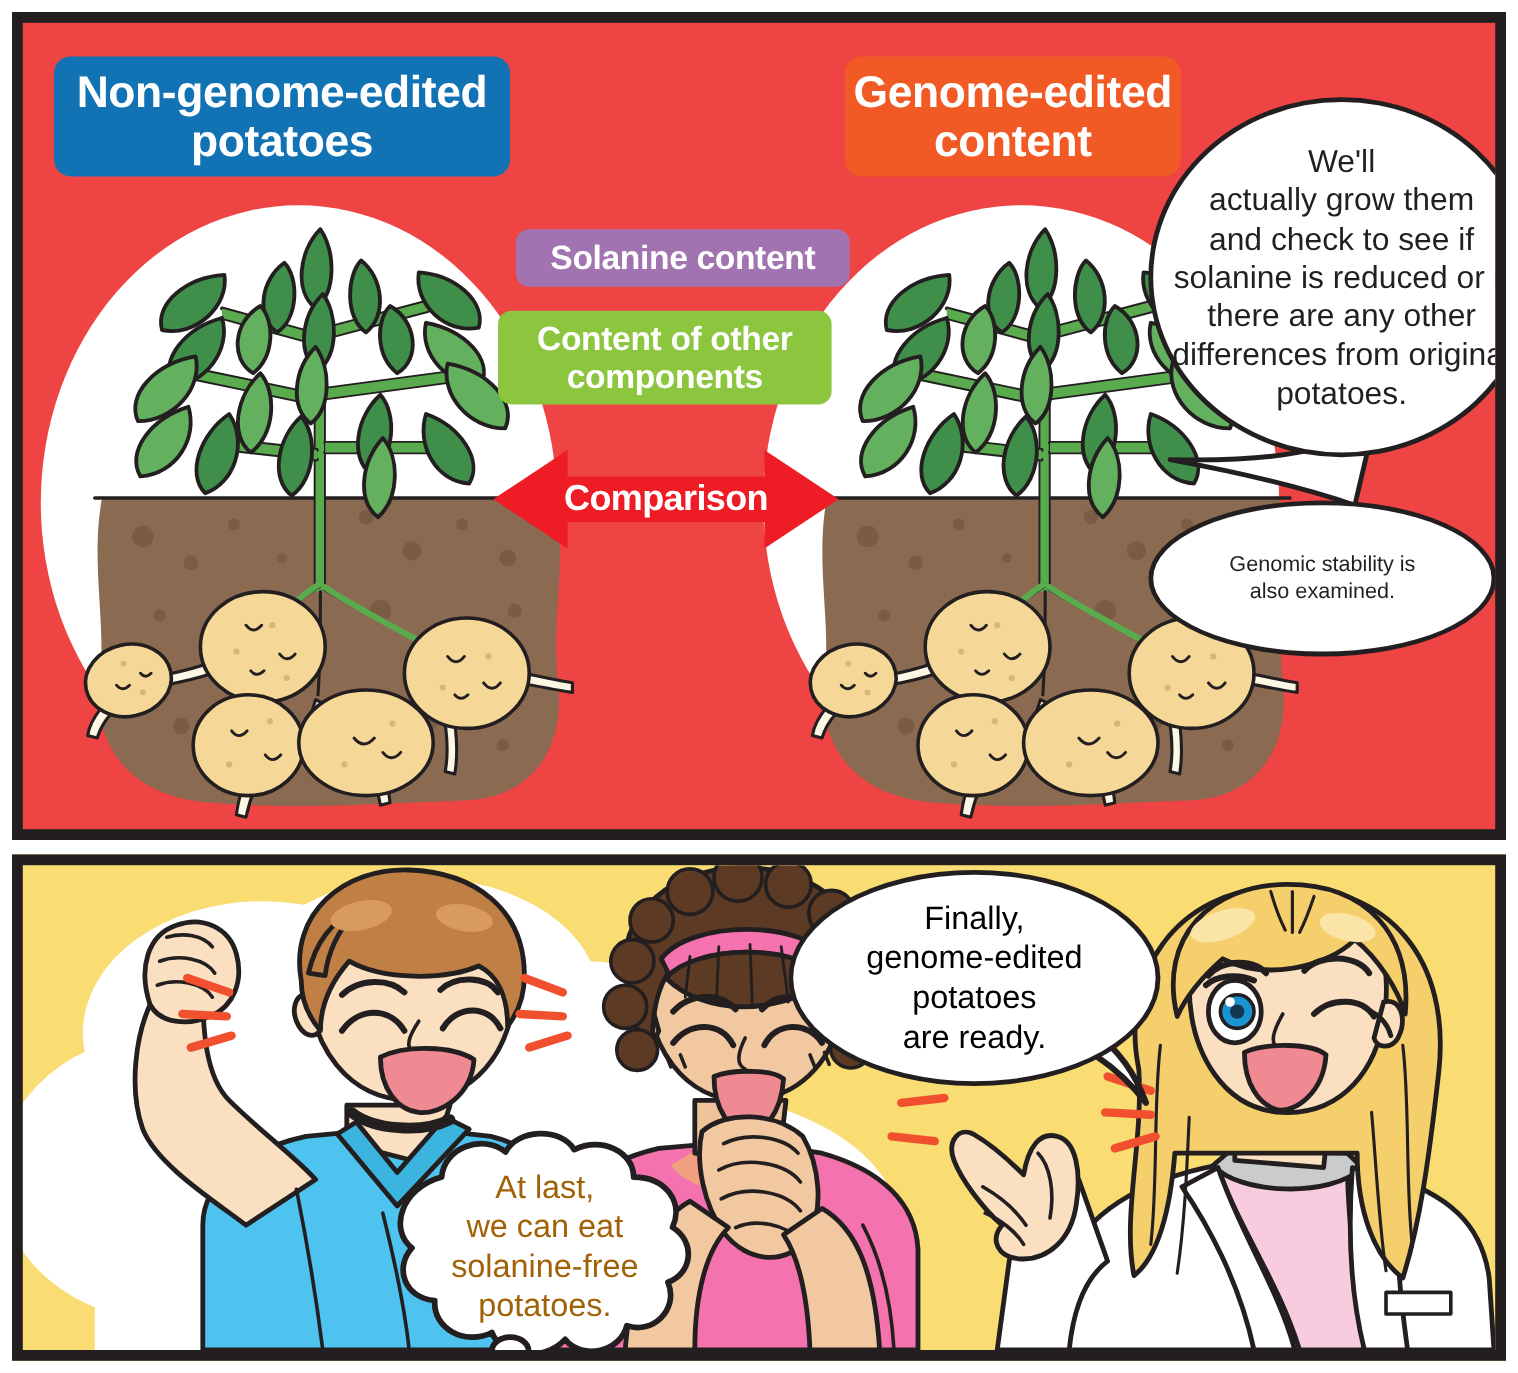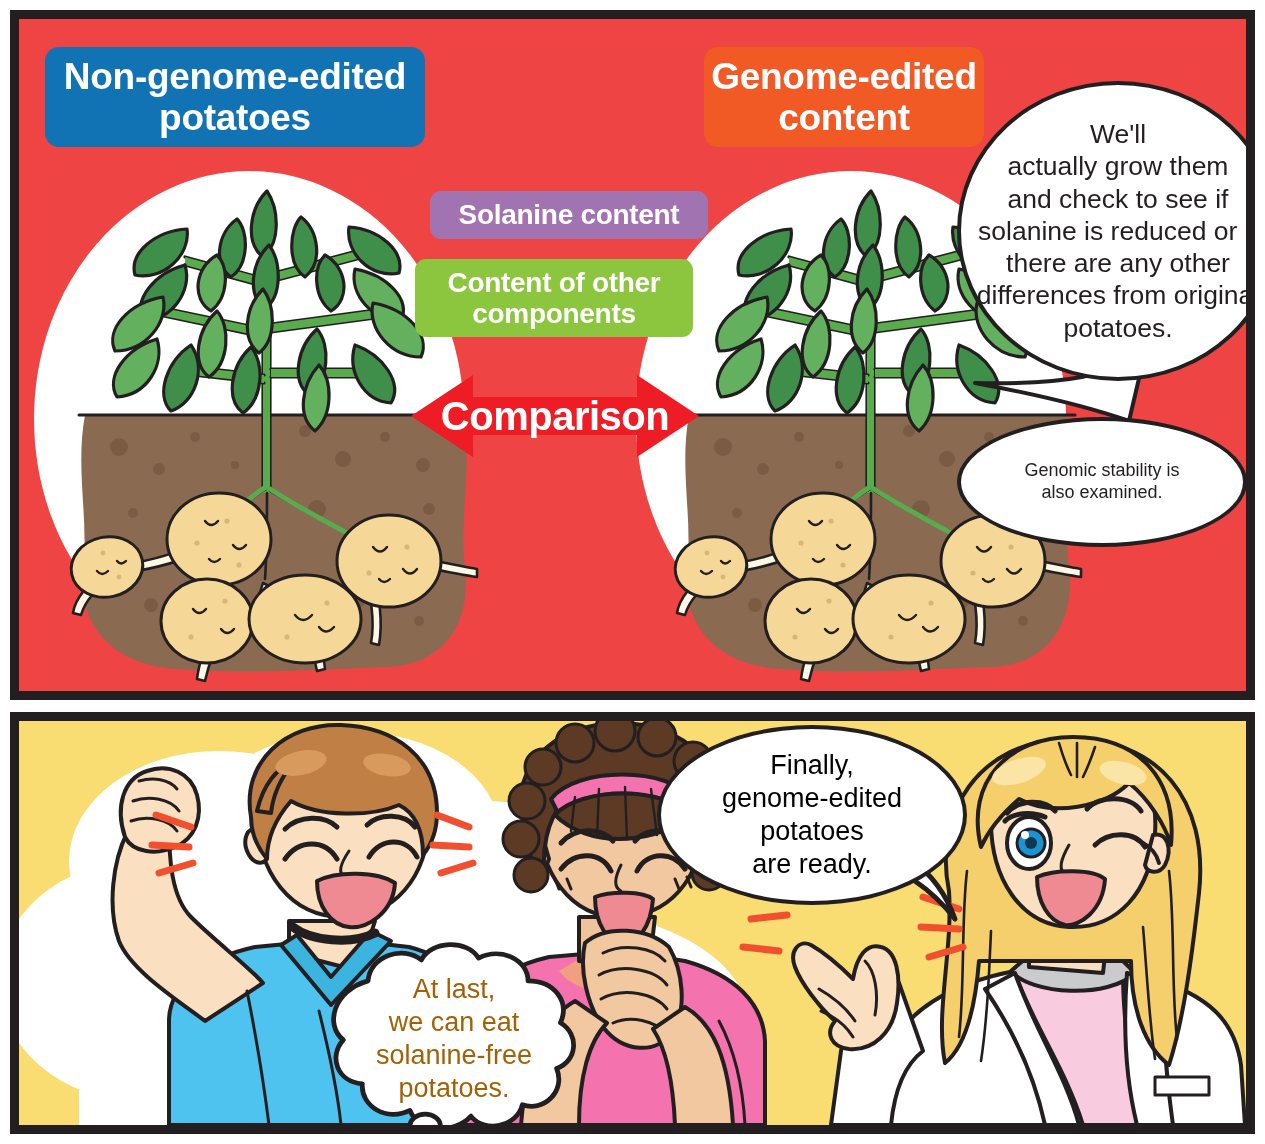--- a/index.html
+++ b/index.html
@@ -70,21 +70,21 @@
   
   #comparison-arrow {
     position: absolute;
     left: 392px; top: 352px; width: 288px; height: 90px;
   }
   #comparison-arrow svg { display:block; width:100%; height:100%; }
   #comparison-label {
     position: absolute;
     left: 392px; top: 352px; width: 288px; height: 90px;
     display: flex; align-items: center; justify-content: center;
-    color: #ffffff; font-size: 40px; font-weight: 700;
+    color: #ffffff; font-size: 30px; font-weight: 700;
     letter-spacing: -0.5px;
     pointer-events: none;
   }
 
   
   .scene { position: absolute; width: 420px; height: 520px; }
   #scene-left  { left: 48px;  top: 150px; }
   #scene-right { left: 652px; top: 150px; }
   .scene svg { display:block; width:100%; height:100%; }
 

